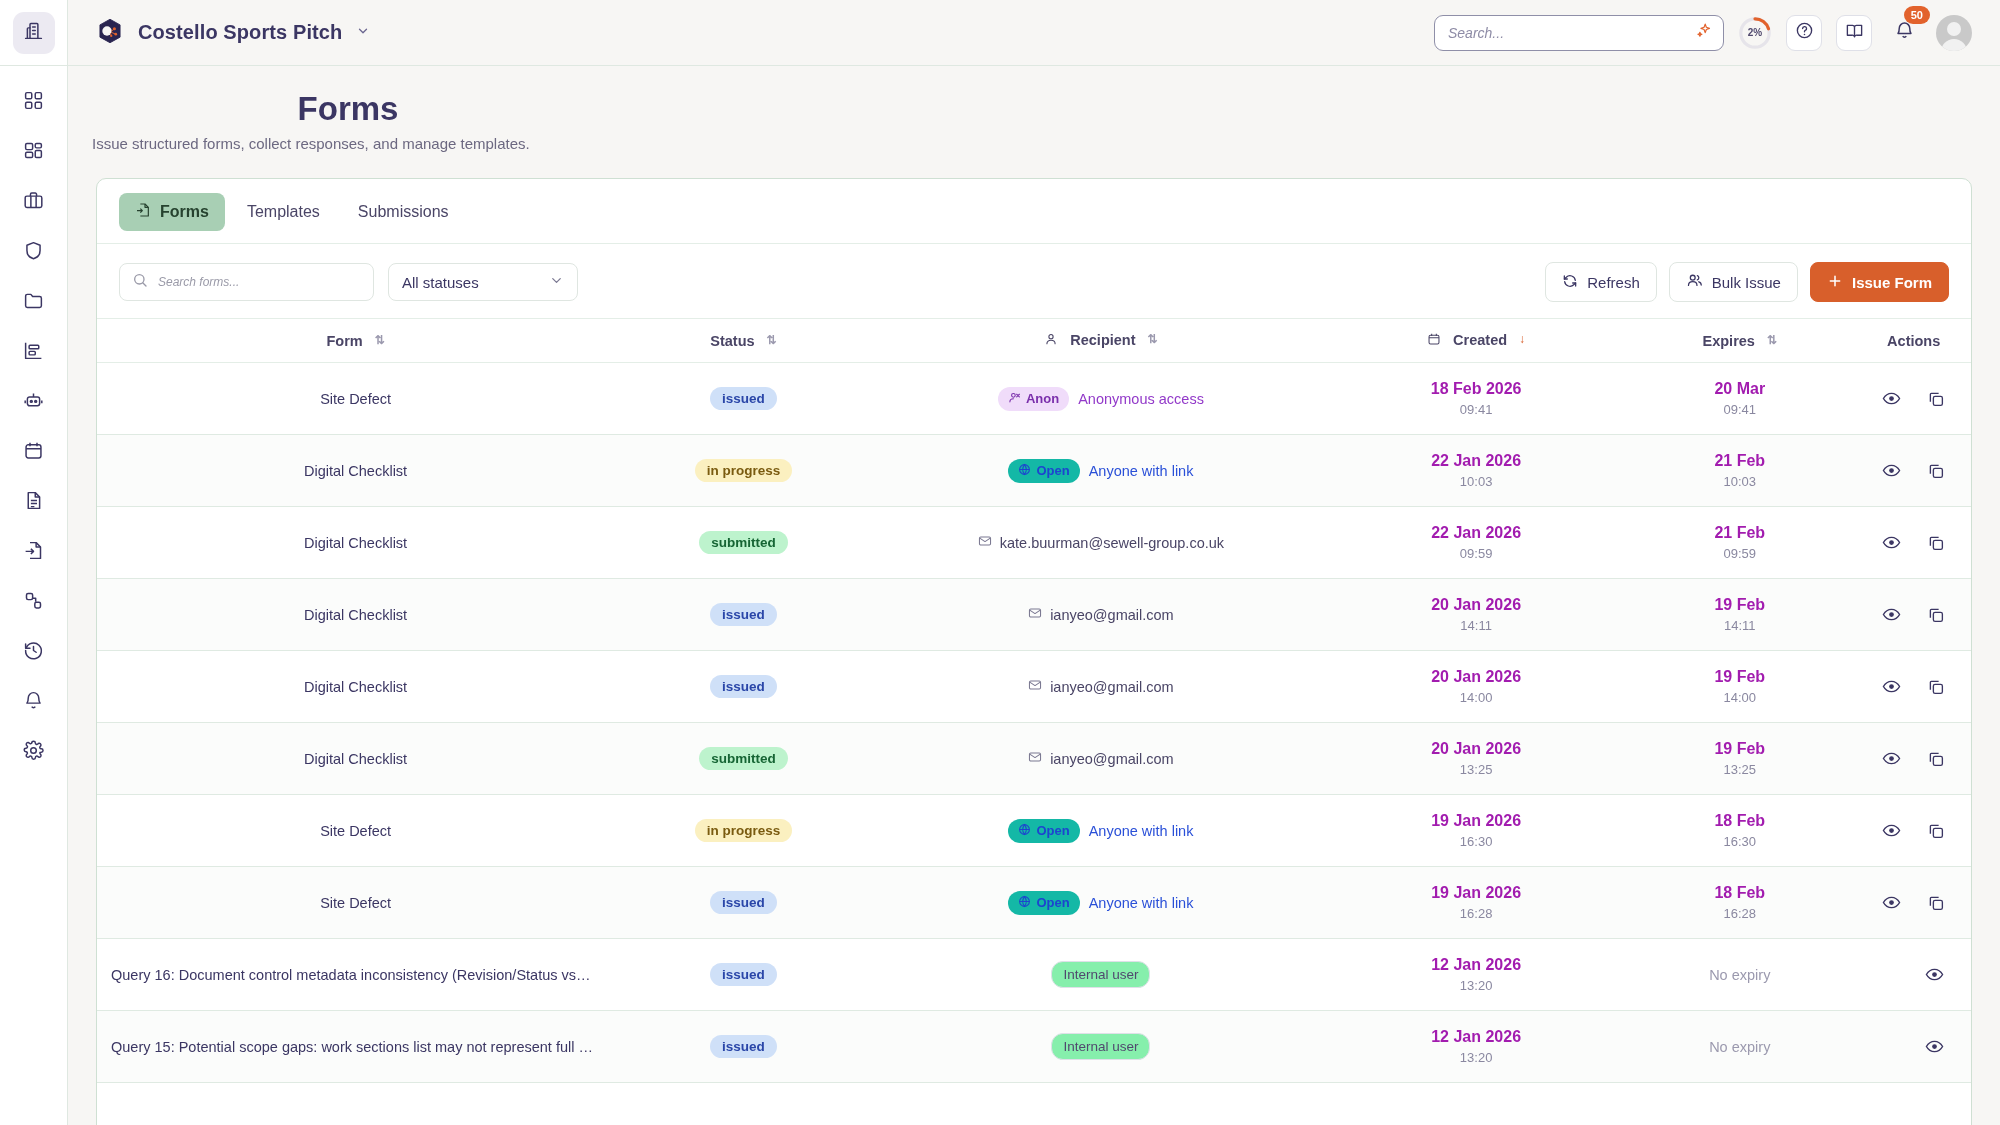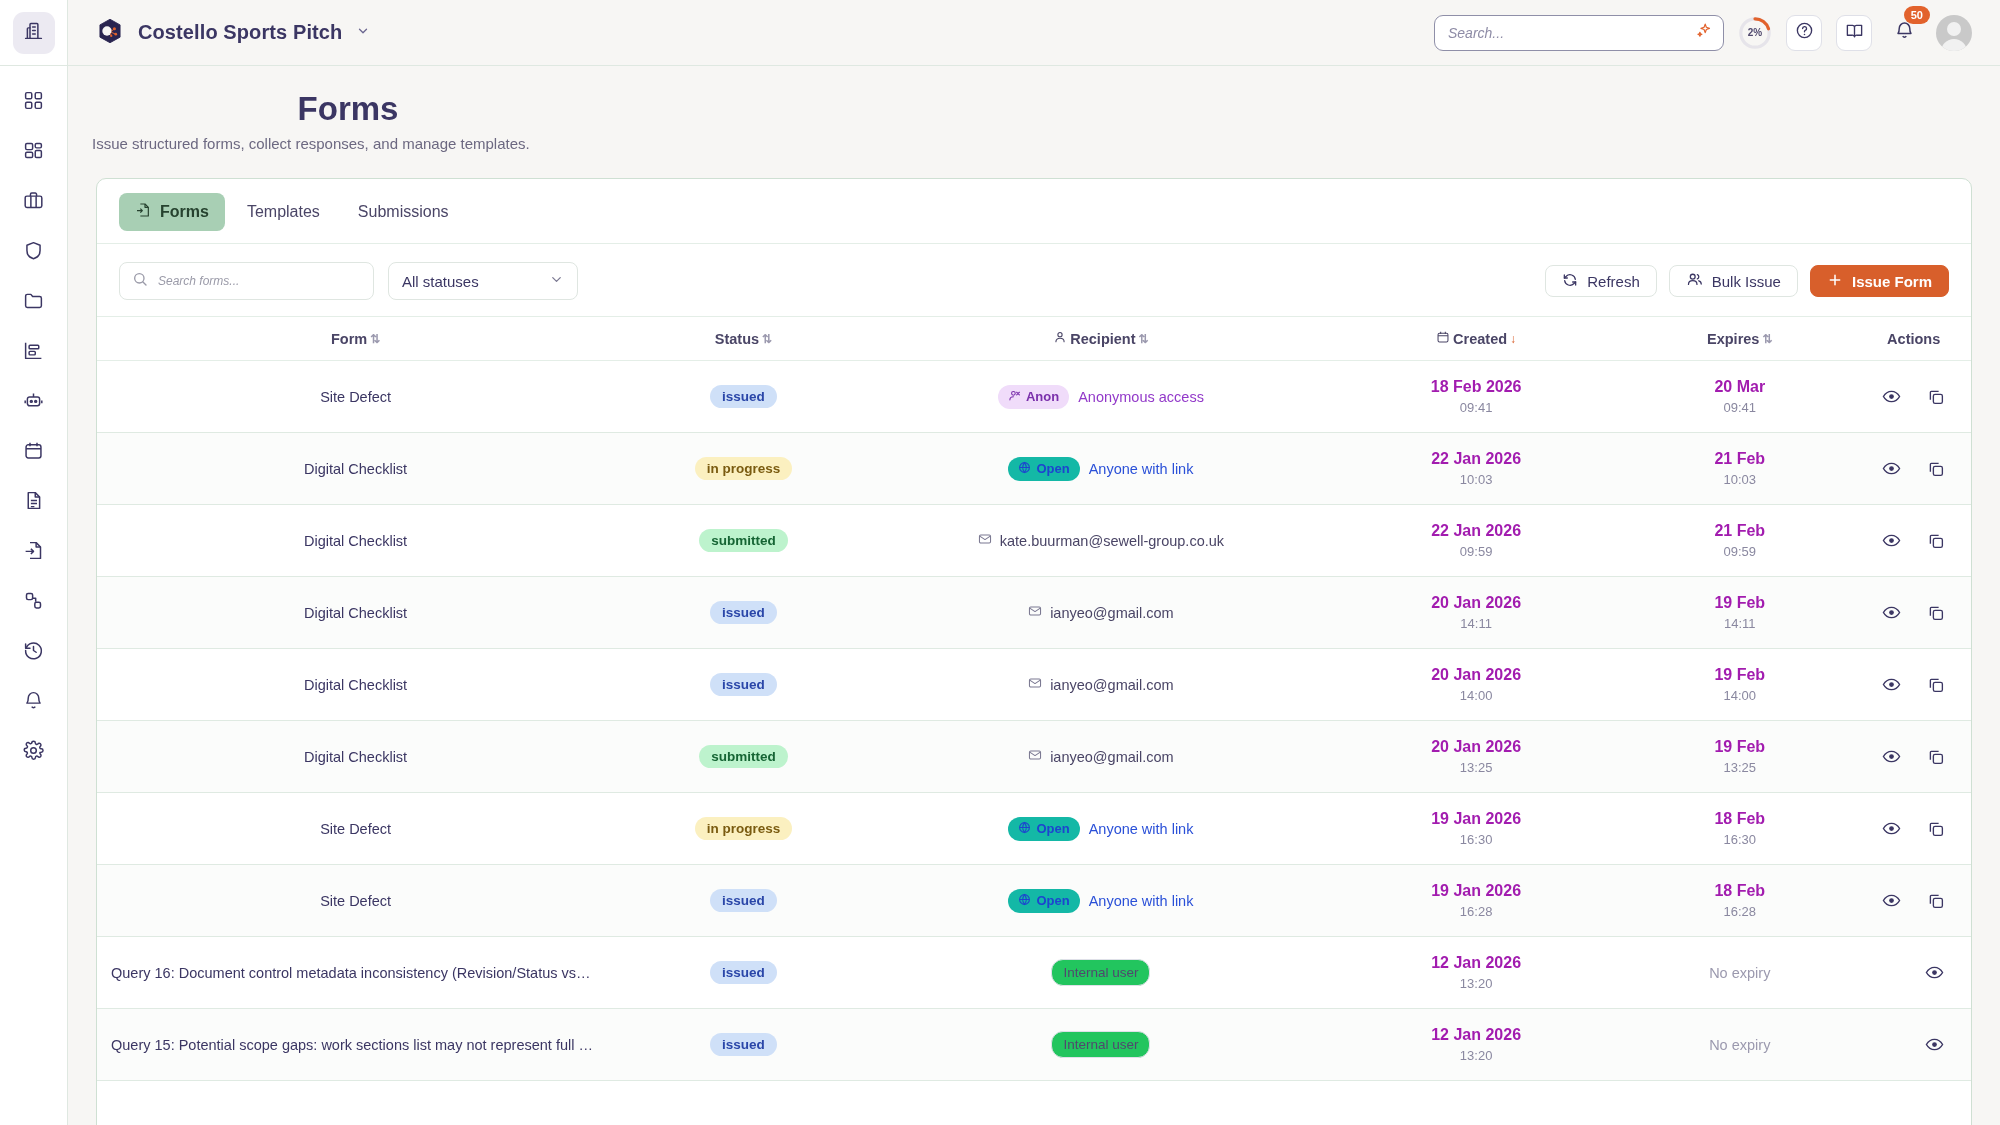--- a/index.html
+++ b/index.html
@@ -53,43 +53,43 @@
   .tabs-rule{height:1px;background:#e4eee7;margin:12px 0 0 0;}
 
   .toolbar{display:flex;align-items:center;padding:18px 22px 16px 22px;gap:14px;}
   .search-forms{width:255px;height:38px;border:1px solid #dfe6e1;border-radius:8px;display:flex;
     align-items:center;gap:10px;padding:0 12px;background:#fff;}
   .search-forms input{border:0;outline:0;font-size:12px;font-family:inherit;color:#3b3663;background:transparent;width:100%;}
   .search-forms input::placeholder{color:#9a9aa8;font-style:italic;}
   .select{width:190px;height:38px;border:1px solid #dfe6e1;border-radius:8px;display:flex;align-items:center;
     justify-content:space-between;padding:0 13px;font-size:15px;color:#3b3663;background:#fff;cursor:pointer;}
   .tb-right{margin-left:auto;display:flex;align-items:center;gap:12px;}
-  .btn{height:32px;border:1px solid #dfe6e1;border-radius:8px;background:#fff;display:flex;align-items:center;
+  .btn{height:40px;border:1px solid #dfe6e1;border-radius:8px;background:#fff;display:flex;align-items:center;
     gap:9px;padding:0 16px;font-size:15px;color:#3b3663;cursor:pointer;}
   .btn.primary{background:#d85f2b;border-color:#d85f2b;color:#fff;font-weight:600;}
 
   table{width:100%;border-collapse:collapse;table-layout:fixed;}
   thead th{font-size:14.5px;font-weight:600;color:#4a4566;padding:13px 0;border-top:1px solid #e4eee7;
     border-bottom:1px solid #e4eee7;background:#fff;text-align:center;white-space:nowrap;}
-  .th-inner{display:inline-flex;align-items:center;gap:3px;}
+  .th-inner{display:inline-flex;align-items:flex-start;gap:12px;}
   .sort{color:#9b99ae;font-size:12px;}
   .sort.active{color:#d85f2b;}
   tbody td{padding:0;border-bottom:1px solid #dfeae2;height:72px;vertical-align:middle;
     font-size:14.5px;color:#3b3663;text-align:center;}
   tbody tr:nth-child(even){background:#fbfcfb;}
   .cell-form{padding:0 14px;margin-top:43px;}
   .chip{display:inline-block;border-radius:12px;padding:4px 12px;font-size:13.5px;font-weight:600;}
   .chip.issued{background:#cfe0f8;color:#2a46a8;}
   .chip.progress{background:#fbf0c0;color:#7a5b10;}
   .chip.submitted{background:#bdf3cd;color:#166534;}
   .recip{display:inline-flex;align-items:center;gap:9px;}
   .pill{display:inline-flex;align-items:center;gap:5px;border-radius:12px;padding:4px 10px;font-size:13px;font-weight:700;}
   .pill.anon{background:#f0dcfa;color:#7a2fab;}
   .pill.open{background:#14b8a6;color:#1d44cf;}
-  .pill.internal{background:#22c55e;border:1px solid #dfe0e8;color:#50496e;font-weight:400;font-size:13.5px;padding:5px 11px;}
+  .pill.internal{background:#86efac;border:1px solid #dfe0e8;color:#50496e;font-weight:400;font-size:13.5px;padding:5px 11px;}
   .rtxt.anon{color:#9239c9;}
   .rtxt.open{color:#2a50d8;}
   .email{display:inline-flex;align-items:center;gap:8px;color:#4a4566;}
   .dt-main{font-weight:600;color:#a21caf;font-size:16px;}
   .dt-sub{font-size:13px;color:#8a88a0;margin-top:4px;}
   .muted{color:#9b99ae;}
   .acts{display:flex;align-items:center;justify-content:center;gap:26px;}
   .act{cursor:pointer;display:flex;align-items:center;justify-content:center;}
 </style>
 </head>

